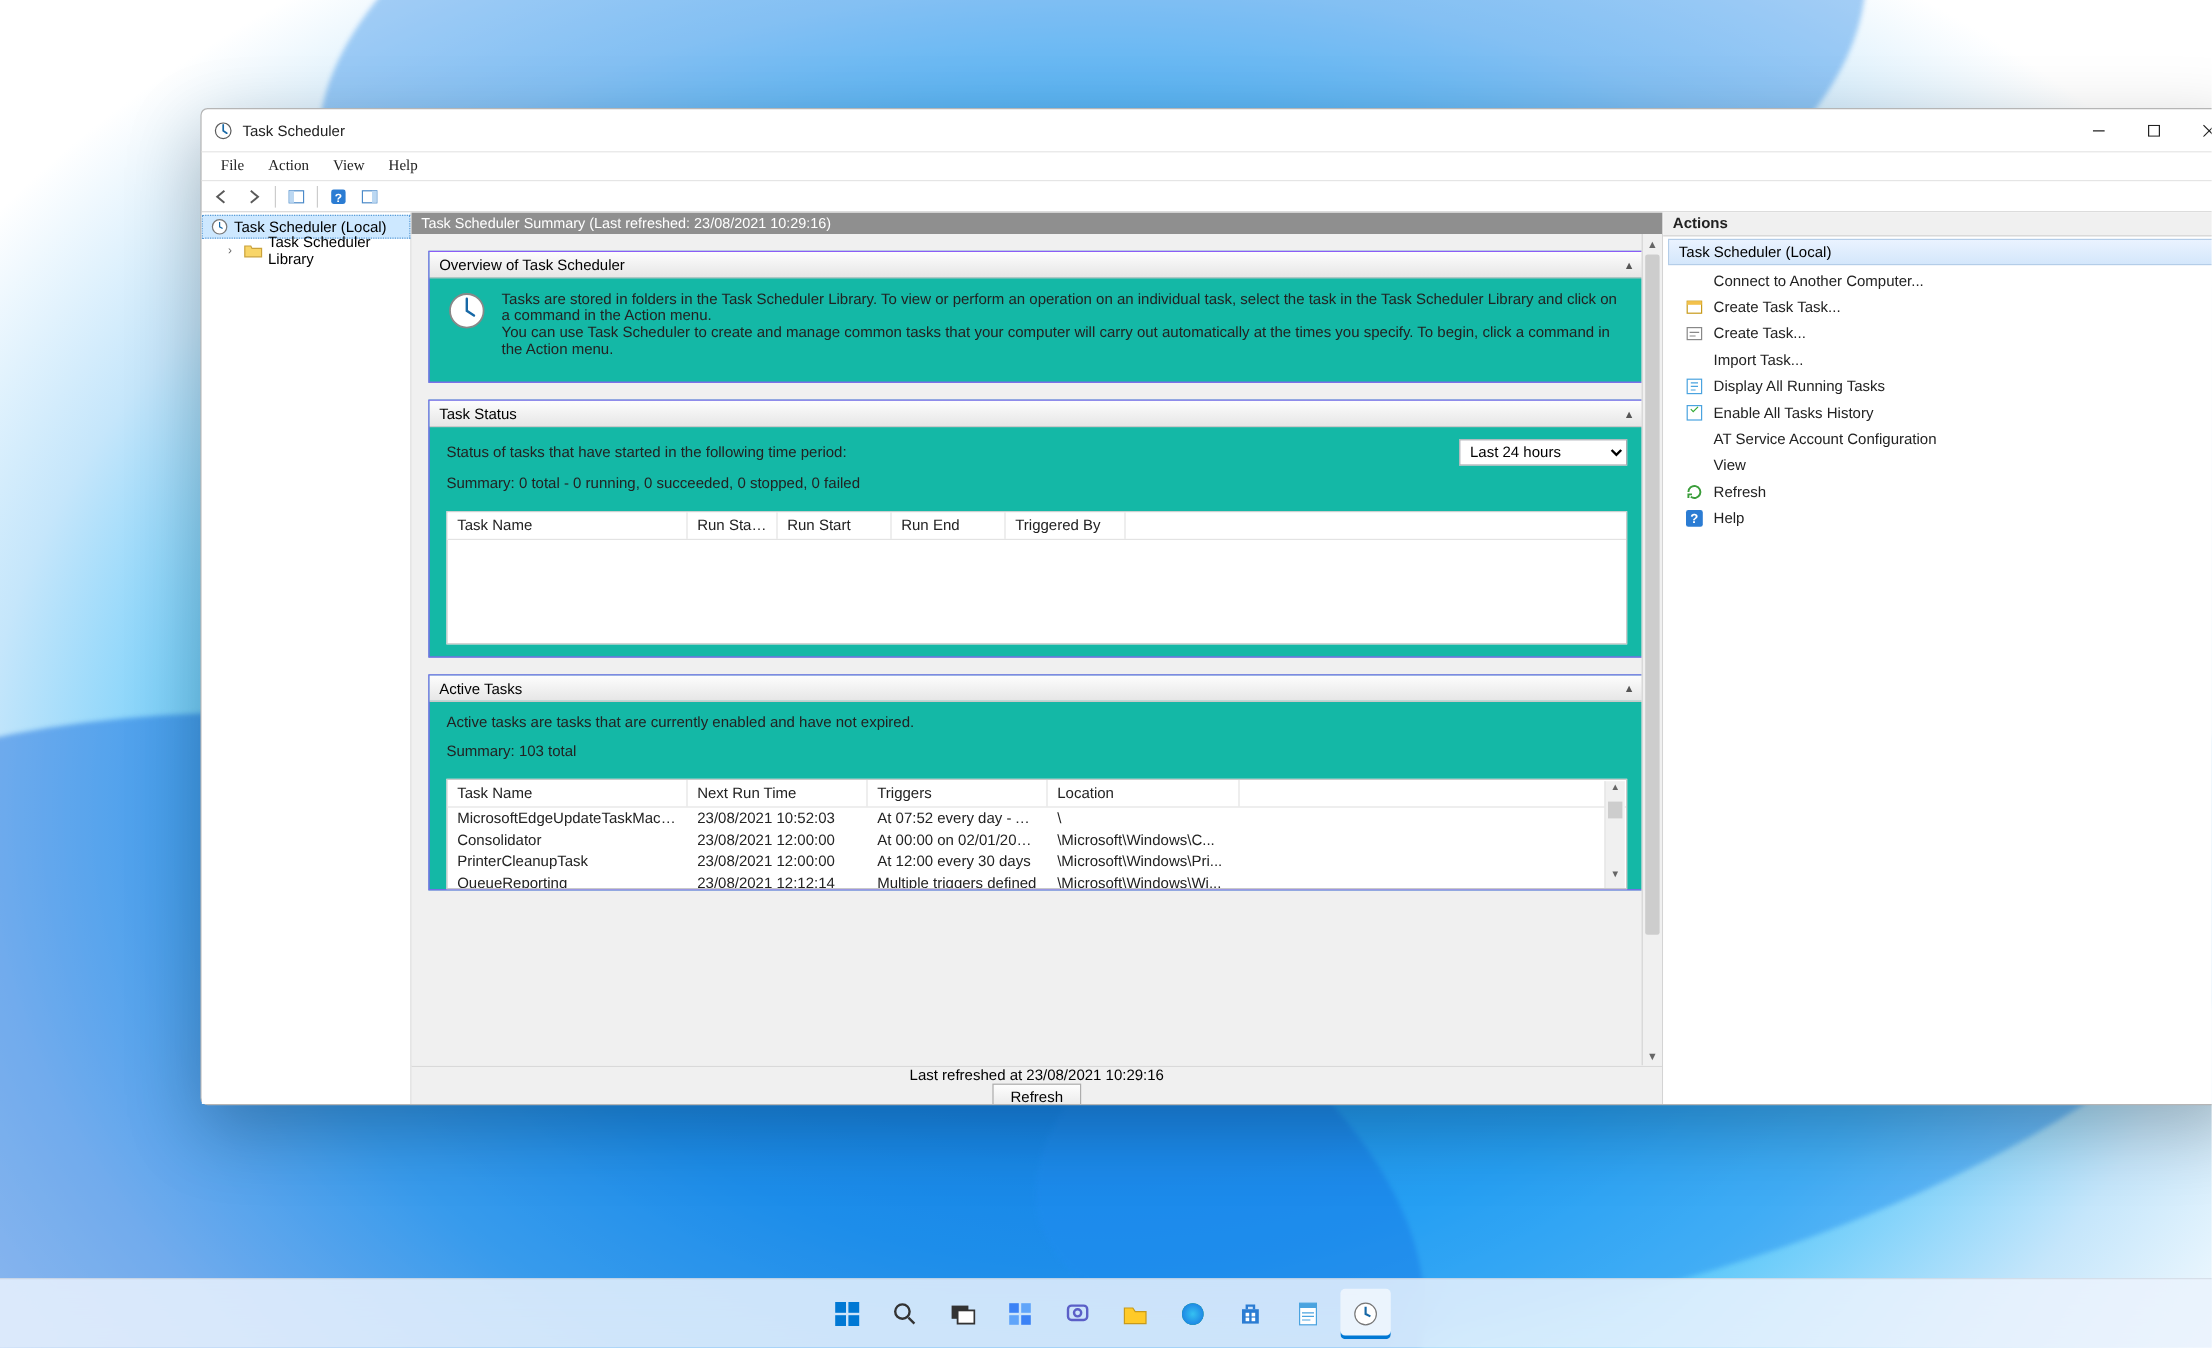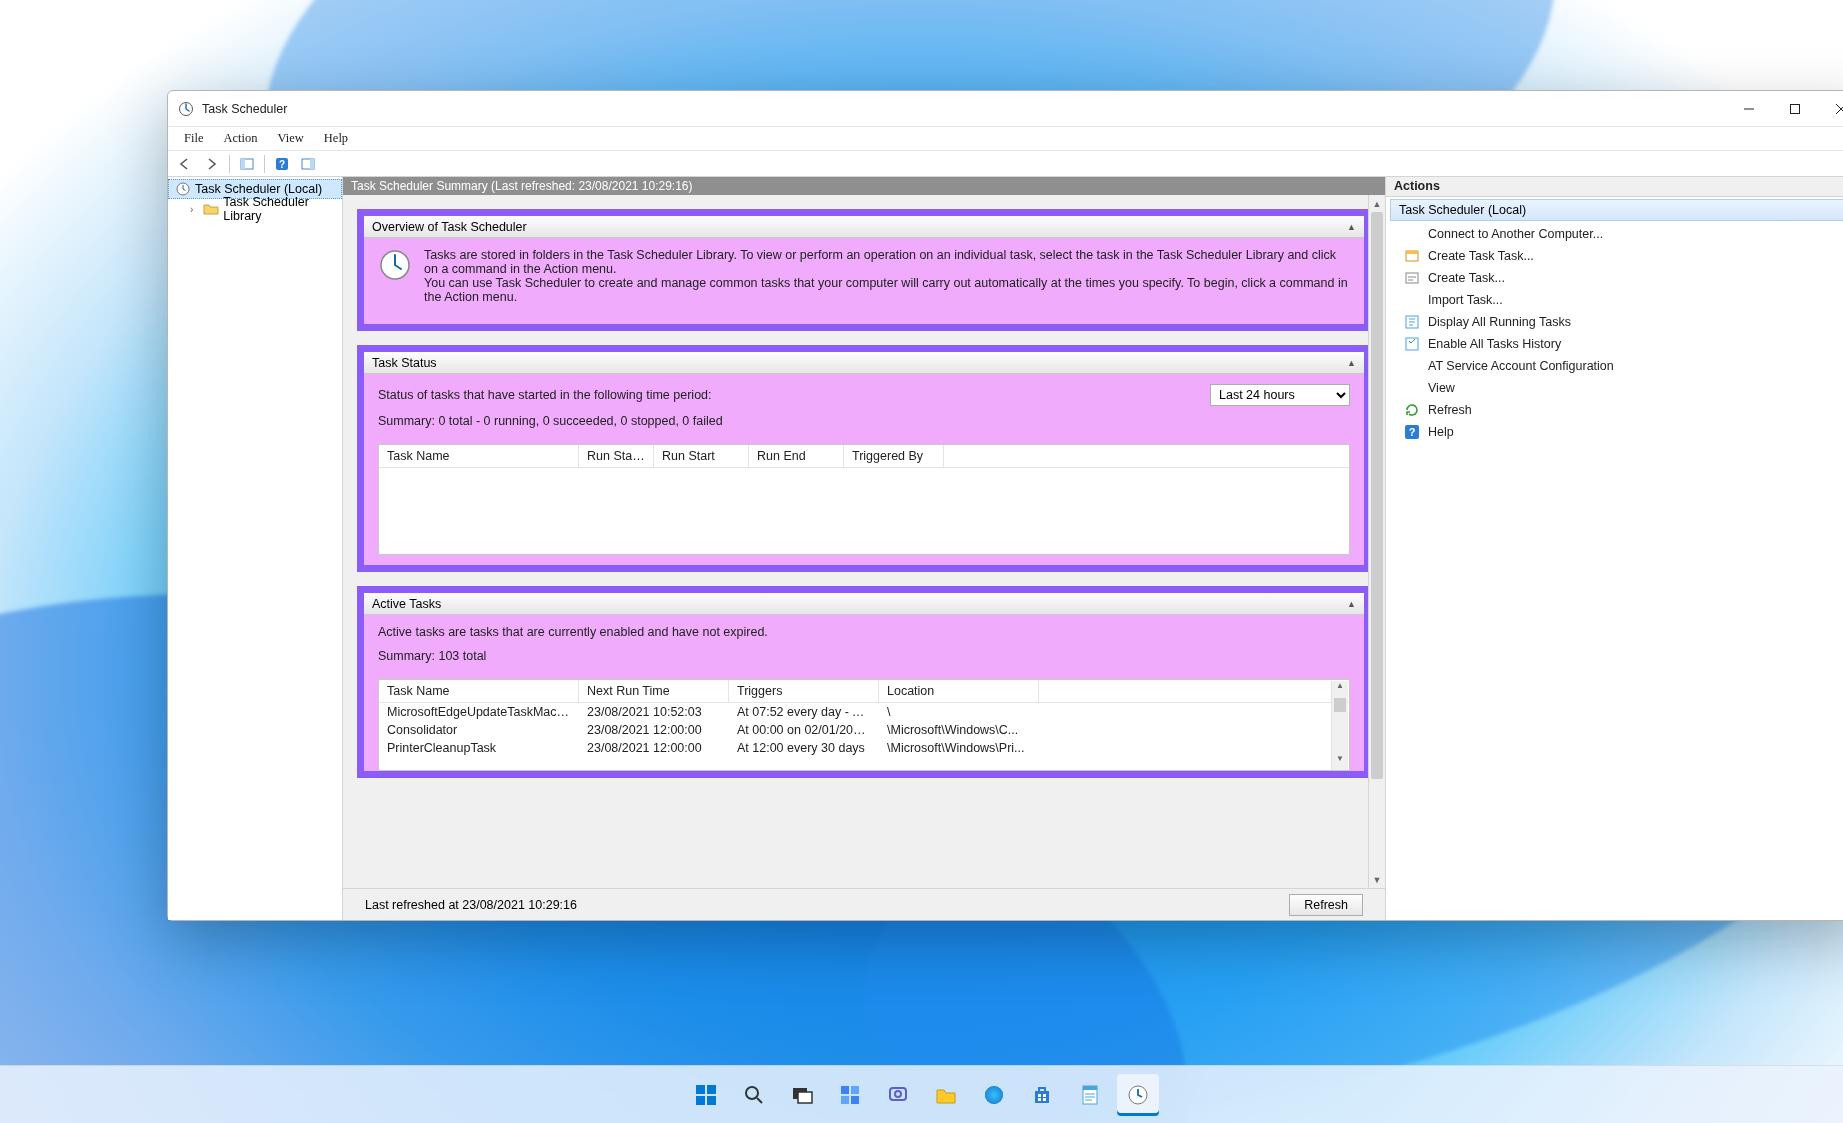--- a/index.html
+++ b/index.html
@@ -61,21 +61,21 @@
   .tree-ico { width:16px;height:16px;display:flex;align-items:center;justify-content:center; }
 
   .center { flex:1; display:flex; flex-direction:column; border-right:1px solid #d4d4d4; }
   .center-hdr {
     height:18px;background:#8f8f8f;color:#fff;font-size:12px;
     display:flex;align-items:center;padding:0 8px;
   }
   .center-body { flex:1; background:#f0f0f0; padding:14px 14px 0 14px; overflow:hidden; position:relative; }
 
   .panel {
-    border:7px solid #8b5cf6; background:#f0abfc; margin-bottom:14px;
+    border:1px solid #8b5cf6; background:#14b8a6; margin-bottom:14px;
   }
   .panel-hdr {
     height:22px; background:linear-gradient(#fdfdfd,#e6e6e6);
     border-bottom:1px solid #c9c9c9; font-size:12.5px;
     display:flex;align-items:center;padding:0 8px;justify-content:space-between;
   }
   .panel-hdr .chev { font-size:9px;color:#555; }
   .panel-body { padding:10px 14px; font-size:12.5px; color:#222; }
   .overview-body { display:flex; gap:12px; }
   .overview-ico { width:34px;height:34px; flex-shrink:0; }
@@ -102,21 +102,21 @@
   .active-grid { position:relative; }
   .mini-scroll {
     position:absolute; right:1px; top:1px; width:17px; background:#f0f0f0;
     border-left:1px solid #e3e3e3; display:flex; flex-direction:column;
   }
   .mini-scroll .thumb { background:#cdcdcd; }
 
   .footer {
     height:32px; border-top:1px solid #d4d4d4; display:flex;
     align-items:center; justify-content:space-between; padding:0 22px;
-    font-size:12.5px; background:#f0f0f0;
+    font-size:12.5px; background:#f0f0f0;flex-direction:column;
   }
   .footer button {
     font-size:12.5px; padding:3px 14px; border:1px solid #adadad;
     background:linear-gradient(#fefefe,#e7e7e7);
   }
 
   .actions-pane {
     width:482px; background:#fff; display:flex; flex-direction:column;
   }
   .actions-title {
@@ -334,20 +334,26 @@
                     <div style="width:150px">23/08/2021 12:00:00</div>
                     <div style="width:150px">At 00:00 on 02/01/2004 -...</div>
                     <div style="width:160px">\Microsoft\Windows\C...</div>
                   </div>
                   <div class="grid-row">
                     <div style="width:200px">PrinterCleanupTask</div>
                     <div style="width:150px">23/08/2021 12:00:00</div>
                     <div style="width:150px">At 12:00 every 30 days</div>
                     <div style="width:160px">\Microsoft\Windows\Pri...</div>
                   </div>
+                  <div class="grid-row">
+                    <div style="width:200px">QueueReporting</div>
+                    <div style="width:150px">23/08/2021 12:12:14</div>
+                    <div style="width:150px">Multiple triggers defined</div>
+                    <div style="width:160px">\Microsoft\Windows\Wi...</div>
+                  </div>
                 </div>
               <div class="mini-scroll" style="height:90px;">
                 <div style="height:17px;text-align:center;font-size:8px;color:#666;">▲</div>
                 <div style="flex:1;position:relative;">
                     <div class="thumb" style="position:absolute;left:2px;right:2px;top:0;height:14px;"></div>
                   </div>
                 <div style="height:17px;text-align:center;font-size:8px;color:#666;">▼</div>
               </div>
             </div>
           </div>

